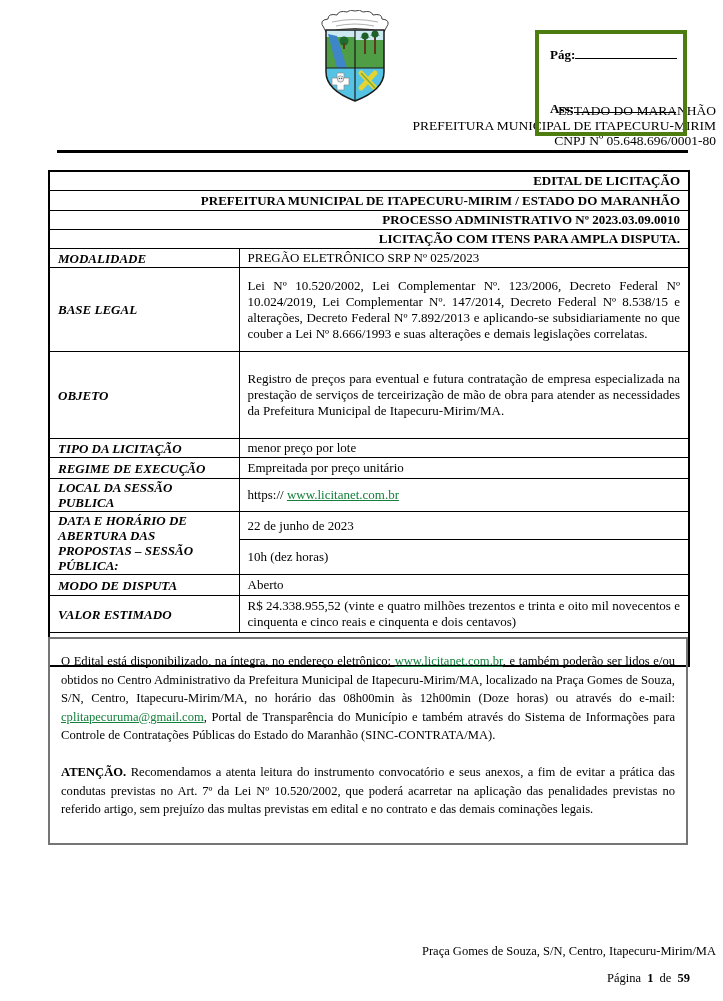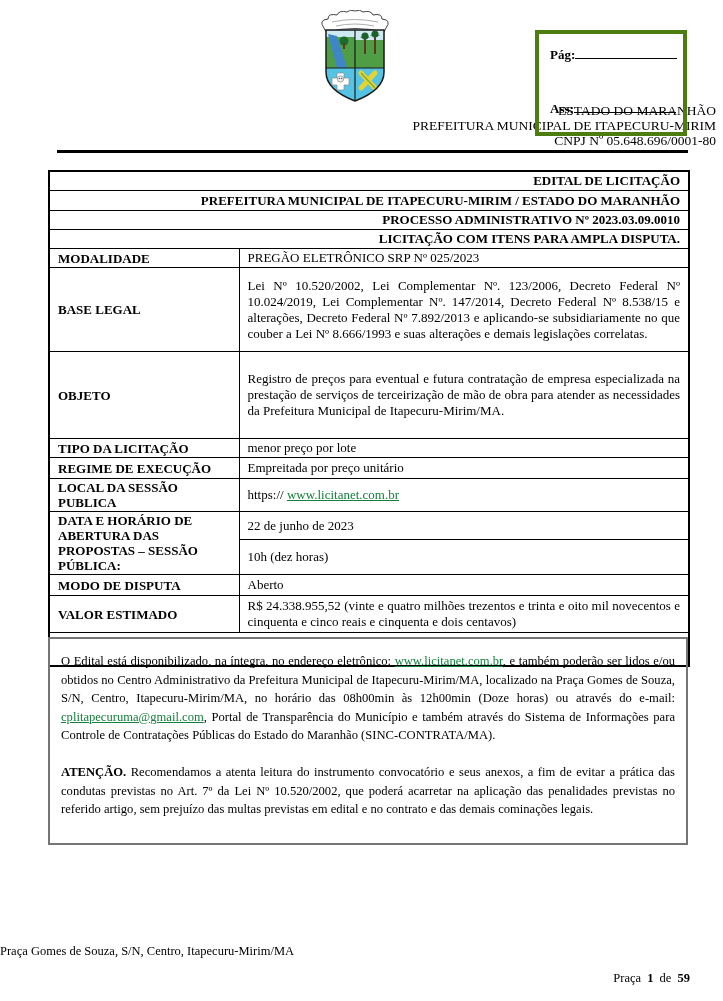--- a/index.html
+++ b/index.html
@@ -20,35 +20,35 @@
   .pagass .row{position:absolute;left:11px;font-weight:bold;font-size:13px;white-space:nowrap;}
   .row-pag{top:12px;} .row-ass{top:66px;}
   .blank-line{display:inline-block;width:102px;height:12px;border-bottom:1px solid #000;}
 
   
   .main-table{position:absolute;left:48px;top:170px;width:640px;border-collapse:collapse;
               table-layout:fixed;border:2px solid #000;}
   .main-table td{border:1px solid #000;font-size:13px;padding:1px 8px;vertical-align:middle;
                  overflow:hidden;}
   .cell-title{text-align:right;font-weight:bold;font-size:13.5px;padding:0 4px;}
-  .cell-label{font-weight:bold;font-size:13.2px;padding:1px 4px 1px 6px;line-height:15px;}
+  .cell-label{font-weight:bold;font-size:13.2px;padding:1px 4px 1px 6px;line-height:15px;font-style:italic;}
   .justify{text-align:justify;line-height:16px;}
   .col-label{width:190px;} .col-value{width:450px;}
   a.link, .link{color:#15803d;text-decoration:underline;cursor:pointer;}
 
   
   .info-box{position:absolute;left:48px;top:637px;width:640px;min-height:208px;
             box-sizing:border-box;border:2px solid #757575;padding:13px 11px 8px 11px;}
   .ib-title{font-weight:bold;font-size:13.2px;line-height:18px;margin:0;}
   .ib-p{text-align:justify;font-size:12.6px;line-height:18.6px;margin:0;}
   .ib-p2{margin-top:18px;}
   .ib-bold{font-weight:bold;}
 
   
-  .footer-address{position:absolute;left:0;top:944px;width:716px;text-align:left;font-size:12.5px;}
+  .footer-address{position:absolute;left:0;top:944px;width:716px;text-align:right;font-size:12.5px;}
   .footer-page{position:absolute;right:33px;top:971px;font-size:12.5px;}
   .footer-page .b{font-weight:bold;}
   .footer-page span{margin-left:3px;}
   .footer-page span:first-child{margin-left:0;}
 </style>
 </head>
 <body>
 
 <div class="page">
 
@@ -182,19 +182,19 @@
     <p class="ib-p">
       <span>O Edital está disponibilizado, na íntegra, no endereço eletrônico: </span><a class="link">www.licitanet.com.br</a><span>, e também poderão ser lidos e/ou obtidos no Centro Administrativo da Prefeitura Municipal de Itapecuru-Mirim/MA, localizado na Praça Gomes de Souza, S/N, Centro, Itapecuru-Mirim/MA, no horário das 08h00min às 12h00min (Doze horas) ou através do e-mail: </span><a class="link">cplitapecuruma@gmail.com</a><span>, Portal de Transparência do Município e também através do Sistema de Informações para Controle de Contratações Públicas do Estado do Maranhão  (SINC-CONTRATA/MA).</span>
     </p>
     <p class="ib-p ib-p2">
       <span class="ib-bold">ATENÇÃO.</span><span> Recomendamos a atenta leitura do instrumento convocatório e seus anexos, a fim de evitar a prática das condutas previstas no Art. 7º da Lei Nº 10.520/2002, que poderá acarretar na aplicação das penalidades previstas no referido artigo, sem prejuízo das multas previstas em edital e no contrato e das demais cominações legais.</span>
     </p>
   </div>
 
   <div class="footer-address">Praça Gomes de Souza, S/N, Centro, Itapecuru-Mirim/MA</div>
   <div class="footer-page">
-    <span>Praça</span>
+    <span>Página</span>
     <span class="b">1</span>
     <span>de</span>
     <span class="b">59</span>
   </div>
 
 </div>
 
 </body></html>

